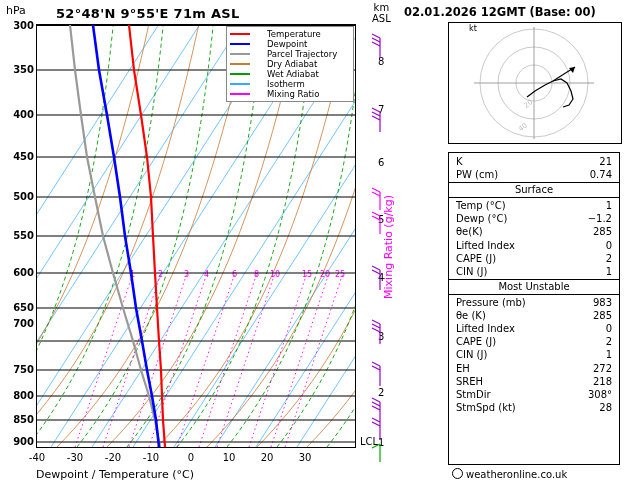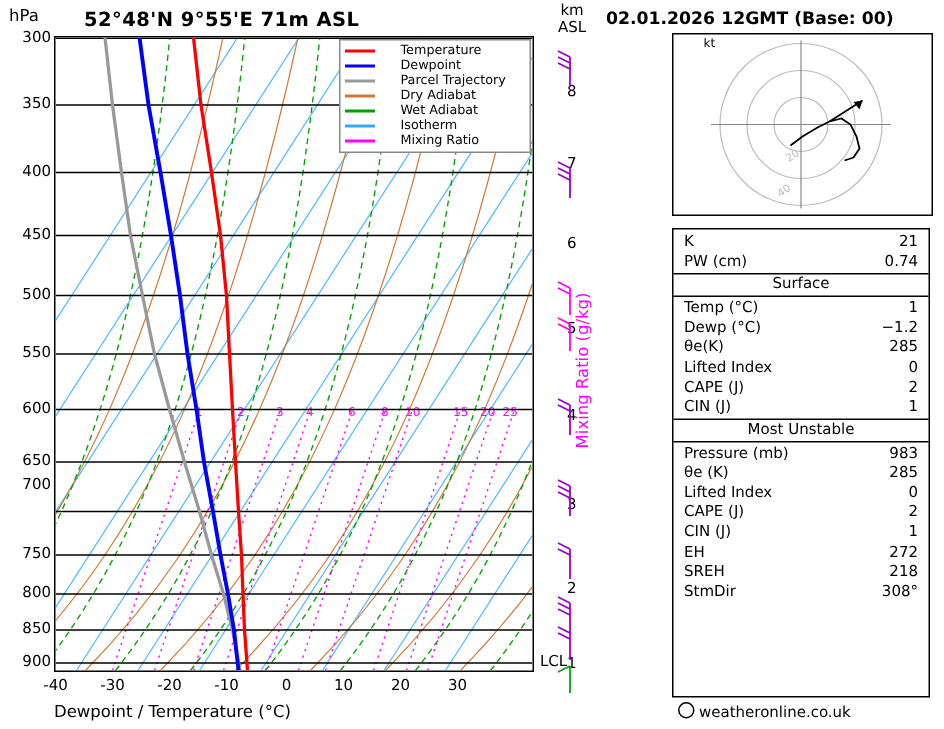--- a/index.html
+++ b/index.html
@@ -8,21 +8,21 @@
 
   
   #skewt{position:absolute;left:0;top:0;width:400px;height:486px;}
   .hpa-label{position:absolute;left:6px;top:4px;font-size:11px;color:#000;}
   .title{position:absolute;left:56px;top:6px;font-size:13px;font-weight:bold;color:#000;letter-spacing:.3px;}
   .km-label{position:absolute;left:372px;top:2px;font-size:10px;color:#000;text-align:center;line-height:11px;}
 
   .plot{position:absolute;left:36px;top:24px;width:320px;height:424px;border:1px solid #000;box-sizing:border-box;overflow:hidden;background:#fff;}
   .plot svg{position:absolute;left:0;top:0;}
 
-  .ylab{position:absolute;right:366px;font-size:10px;color:#000;text-align:right;width:30px;}
+  .ylab{position:absolute;right:366px;font-size:10px;color:#000;text-align:right;width:30px;font-weight:bold;}
   .xlab{position:absolute;top:452px;font-size:10px;color:#000;text-align:center;width:30px;}
   .xaxis-title{position:absolute;left:36px;top:468px;width:320px;text-align:left;font-size:11px;color:#000;}
   .kmlab{position:absolute;left:378px;font-size:10px;color:#000;}
 
   .mixlabel{position:absolute;left:382px;top:195px;font-size:11px;color:#f0f;
             writing-mode:vertical-rl;transform:rotate(180deg);white-space:nowrap;}
   .lcl{position:absolute;left:360px;top:436px;font-size:10px;color:#000;}
 
   
   .legend{position:absolute;left:226px;top:26px;width:128px;background:#fff;border:1px solid #888;
@@ -364,19 +364,23 @@
           <span class="v">272</span>
         </div>
       <div class="row">
           <span class="k">SREH</span>
           <span class="v">218</span>
         </div>
       <div class="row">
           <span class="k">StmDir</span>
           <span class="v">308°</span>
         </div>
+      <div class="row">
+          <span class="k">StmSpd (kt)</span>
+          <span class="v">28</span>
+        </div>
     </div>
 
     <div class="credit">
       <span class="globe"></span><span>weatheronline.co.uk</span>
     </div>
   </div>
 </div>
 
 </body></html>

